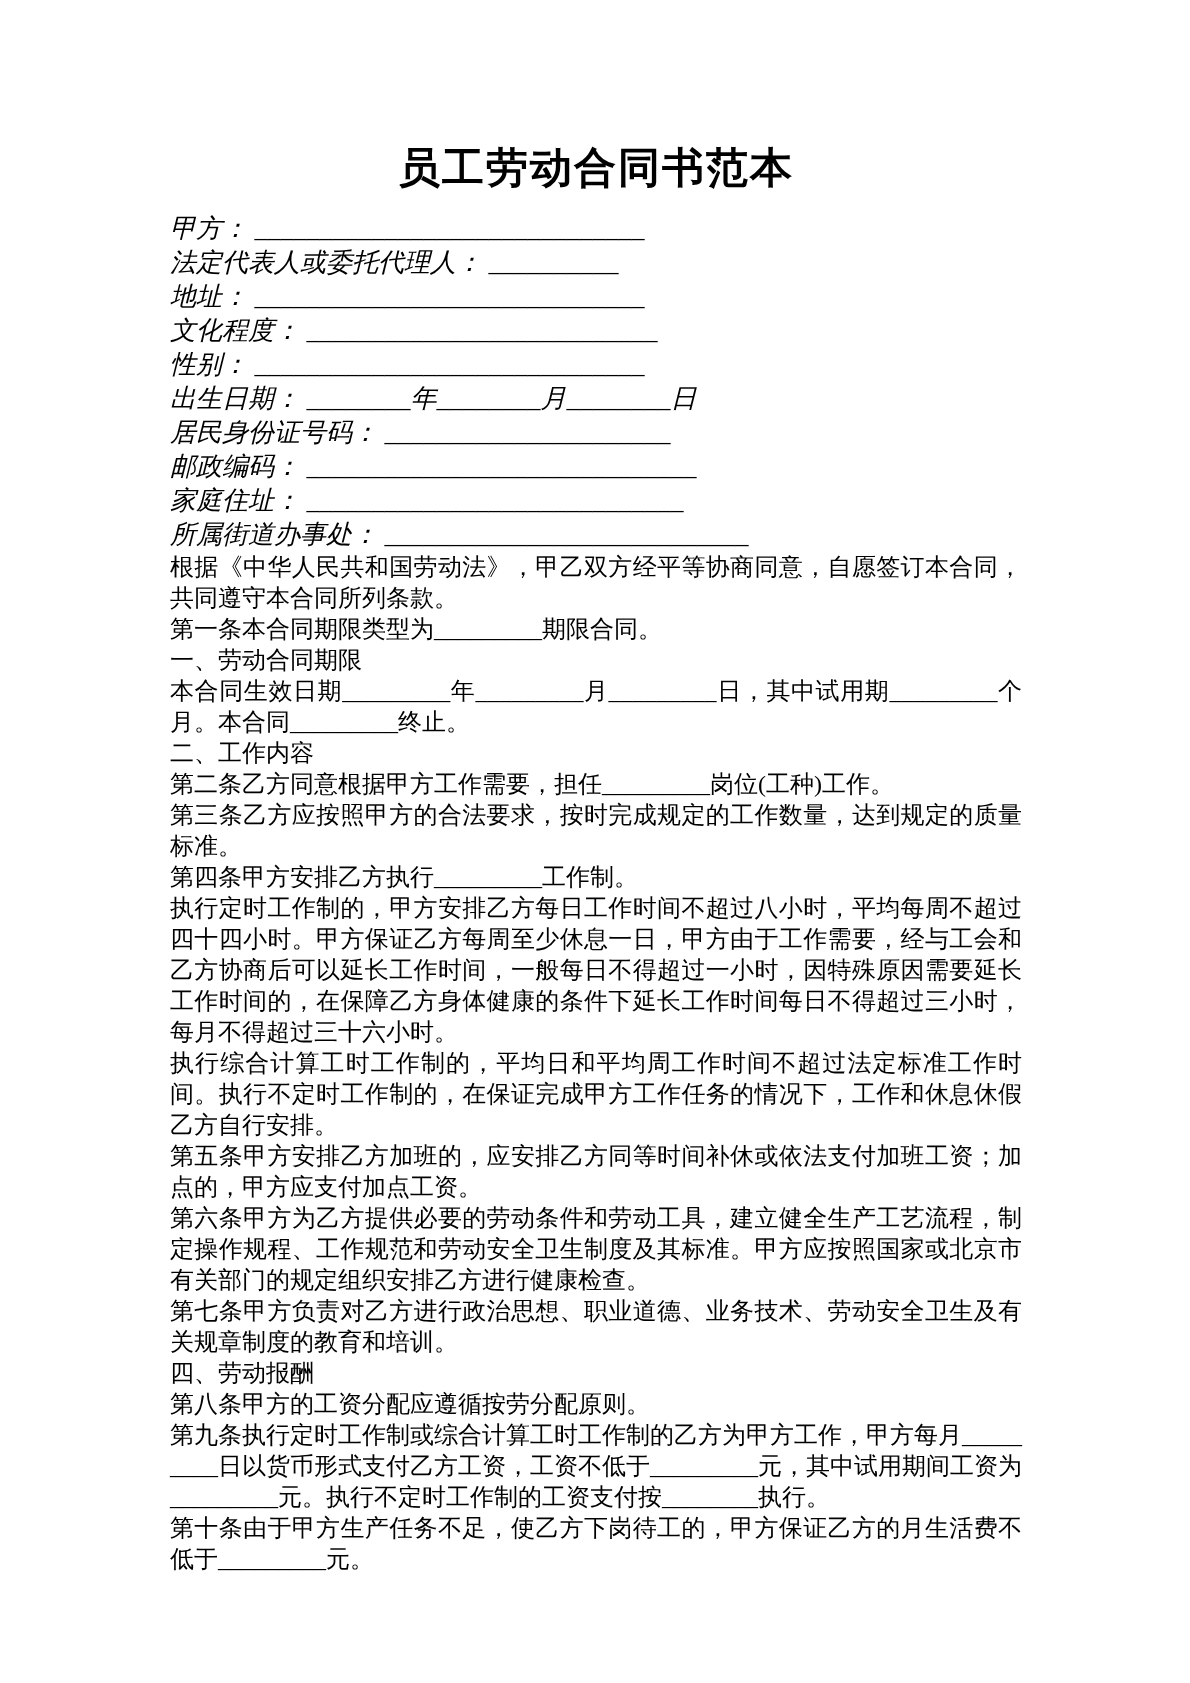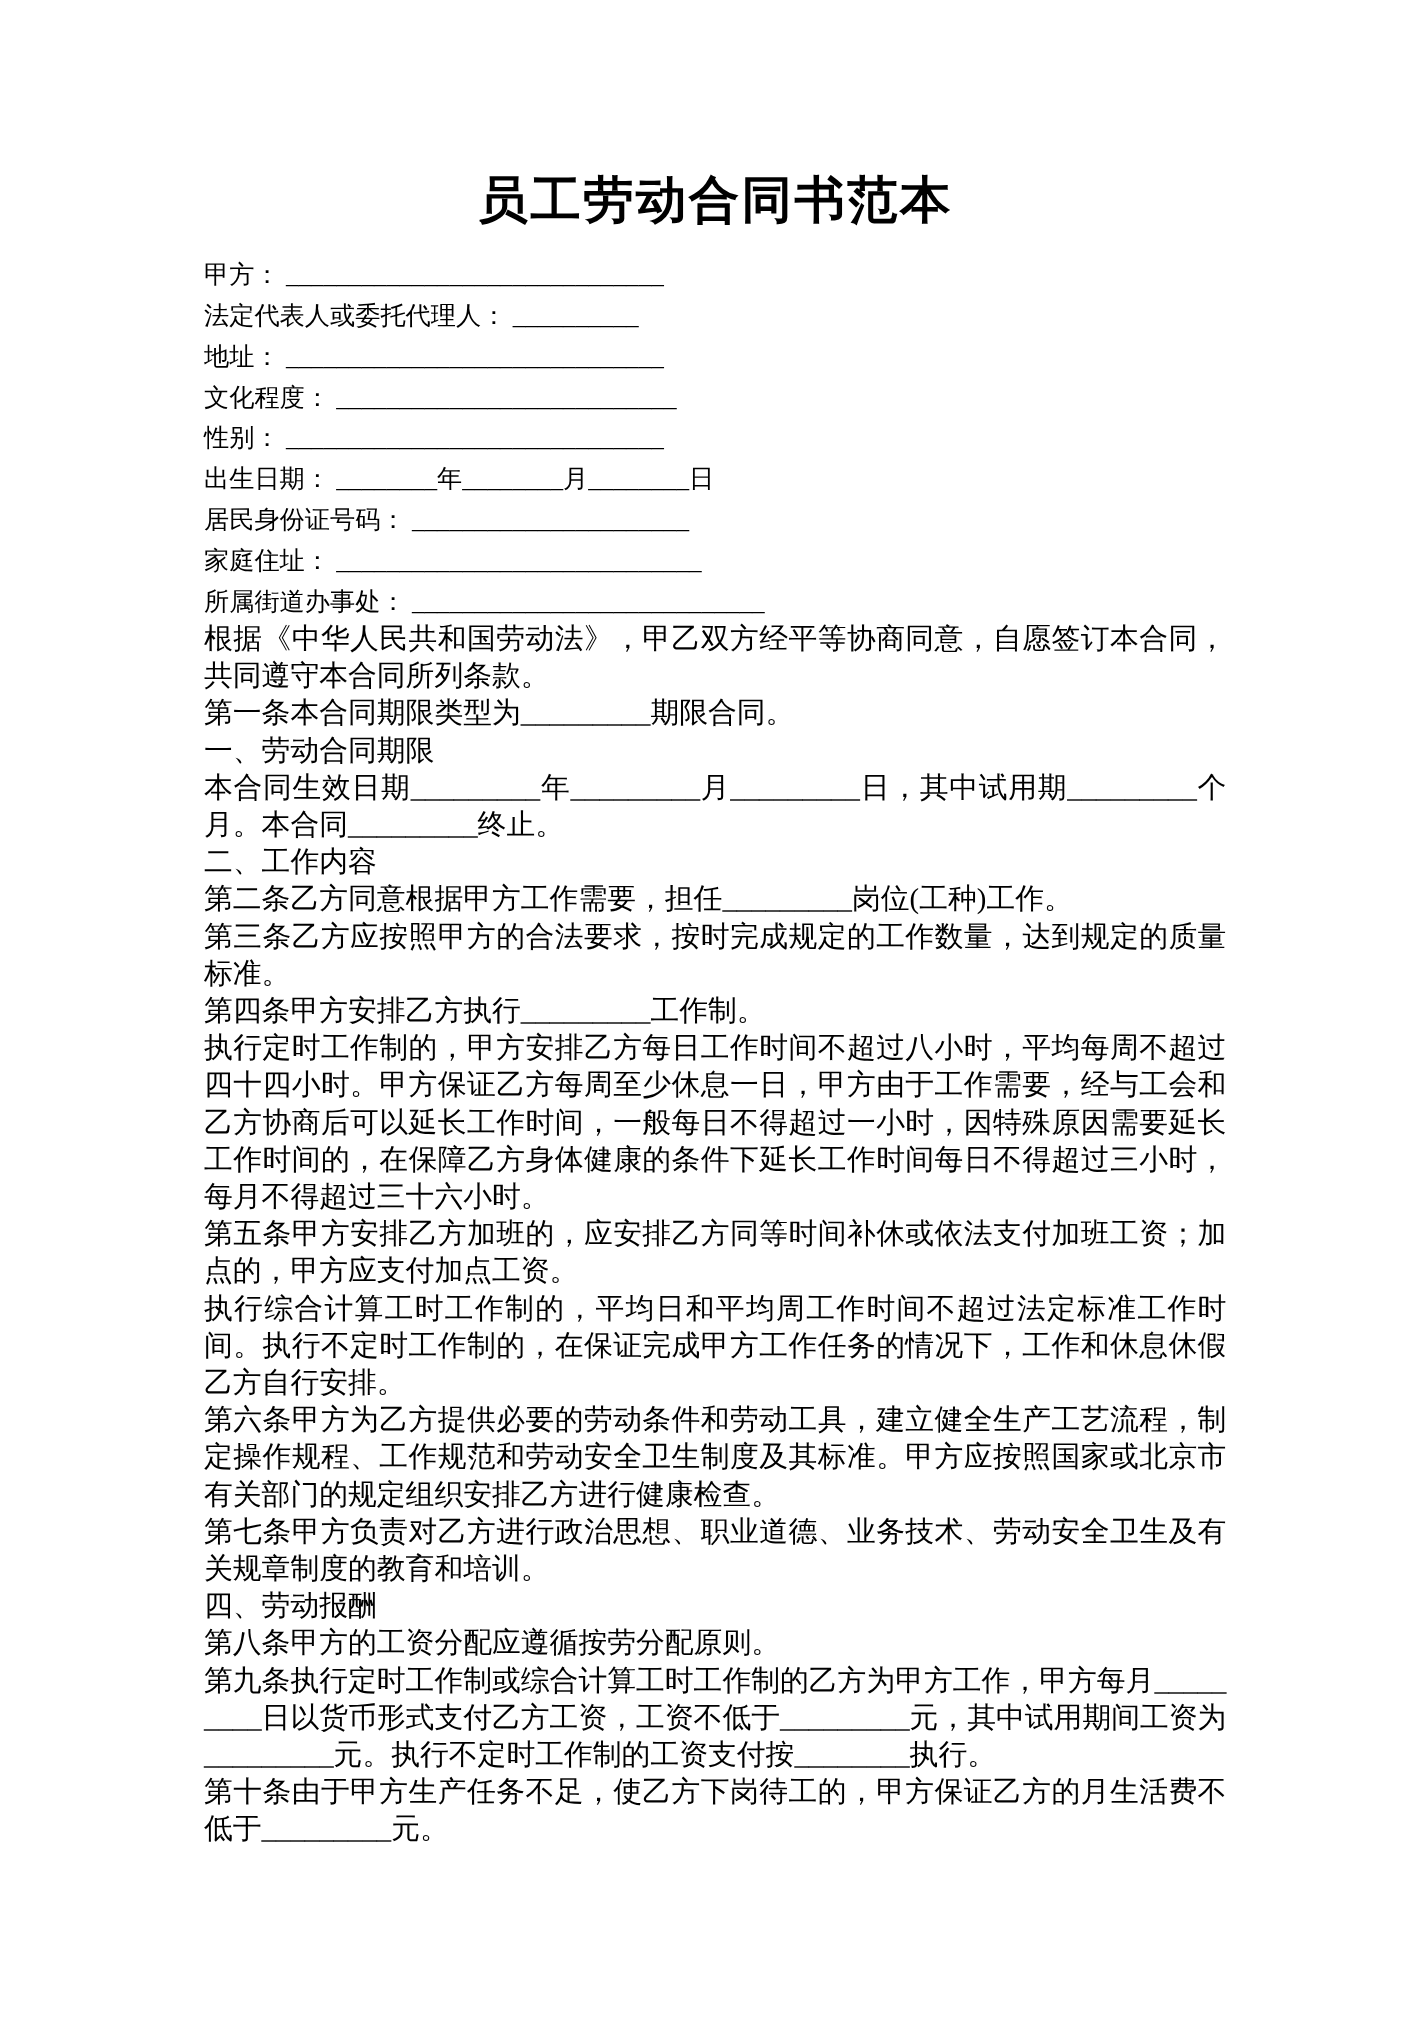--- a/index.html
+++ b/index.html
@@ -24,24 +24,25 @@
   .doc-title {
     font-size: 42px;
     font-weight: bold;
     text-align: center;
     letter-spacing: 2px;
     margin: 0 0 16px 0;
     line-height: 56px;
     white-space: nowrap;
   }
   .field {
-    font-size: 21px;
+    font-size: 26px;
     line-height: 34px;
     margin: 0;
     white-space: nowrap;
+    font-style: italic;
   }
   .para {
     font-size: 24px;
     line-height: 31px;
     margin: 0;
     text-align: justify;
     word-break: break-all;
   }
 </style>
 </head>
@@ -51,34 +52,35 @@
 
   <h1 class="doc-title">员工劳动合同书范本</h1>
 
   <p class="field">甲方： ______________________________</p>
   <p class="field">法定代表人或委托代理人： __________</p>
   <p class="field">地址： ______________________________</p>
   <p class="field">文化程度： ___________________________</p>
   <p class="field">性别： ______________________________</p>
   <p class="field">出生日期： ________年________月________日</p>
   <p class="field">居民身份证号码： ______________________</p>
+  <p class="field">邮政编码： ______________________________</p>
   <p class="field">家庭住址： _____________________________</p>
   <p class="field">所属街道办事处： ____________________________</p>
 
   <p class="para">根据《中华人民共和国劳动法》，甲乙双方经平等协商同意，自愿签订本合同，共同遵守本合同所列条款。</p>
   <p class="para">第一条本合同期限类型为_________期限合同。</p>
   <p class="para">一、劳动合同期限</p>
   <p class="para">本合同生效日期_________年_________月_________日，其中试用期_________个月。本合同_________终止。</p>
   <p class="para">二、工作内容</p>
   <p class="para">第二条乙方同意根据甲方工作需要，担任_________岗位(工种)工作。</p>
   <p class="para">第三条乙方应按照甲方的合法要求，按时完成规定的工作数量，达到规定的质量标准。</p>
   <p class="para">第四条甲方安排乙方执行_________工作制。</p>
   <p class="para">执行定时工作制的，甲方安排乙方每日工作时间不超过八小时，平均每周不超过四十四小时。甲方保证乙方每周至少休息一日，甲方由于工作需要，经与工会和乙方协商后可以延长工作时间，一般每日不得超过一小时，因特殊原因需要延长工作时间的，在保障乙方身体健康的条件下延长工作时间每日不得超过三小时，每月不得超过三十六小时。</p>
+  <p class="para">执行综合计算工时工作制的，平均日和平均周工作时间不超过法定标准工作时间。执行不定时工作制的，在保证完成甲方工作任务的情况下，工作和休息休假乙方自行安排。</p>
   <p class="para">第五条甲方安排乙方加班的，应安排乙方同等时间补休或依法支付加班工资；加点的，甲方应支付加点工资。</p>
-  <p class="para">执行综合计算工时工作制的，平均日和平均周工作时间不超过法定标准工作时间。执行不定时工作制的，在保证完成甲方工作任务的情况下，工作和休息休假乙方自行安排。</p>
   <p class="para">第六条甲方为乙方提供必要的劳动条件和劳动工具，建立健全生产工艺流程，制定操作规程、工作规范和劳动安全卫生制度及其标准。甲方应按照国家或北京市有关部门的规定组织安排乙方进行健康检查。</p>
   <p class="para">第七条甲方负责对乙方进行政治思想、职业道德、业务技术、劳动安全卫生及有关规章制度的教育和培训。</p>
   <p class="para">四、劳动报酬</p>
   <p class="para">第八条甲方的工资分配应遵循按劳分配原则。</p>
   <p class="para">第九条执行定时工作制或综合计算工时工作制的乙方为甲方工作，甲方每月_________日以货币形式支付乙方工资，工资不低于_________元，其中试用期间工资为_________元。执行不定时工作制的工资支付按________执行。</p>
   <p class="para">第十条由于甲方生产任务不足，使乙方下岗待工的，甲方保证乙方的月生活费不低于_________元。</p>
 
 </div>
 
 </body></html>

